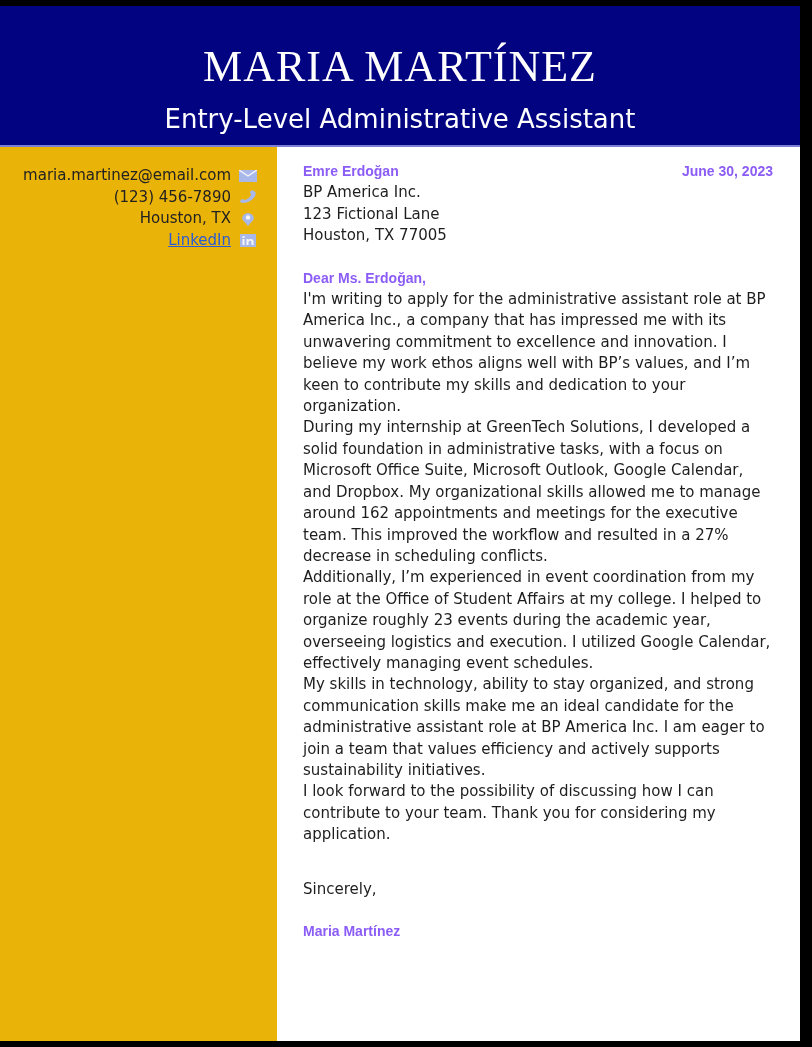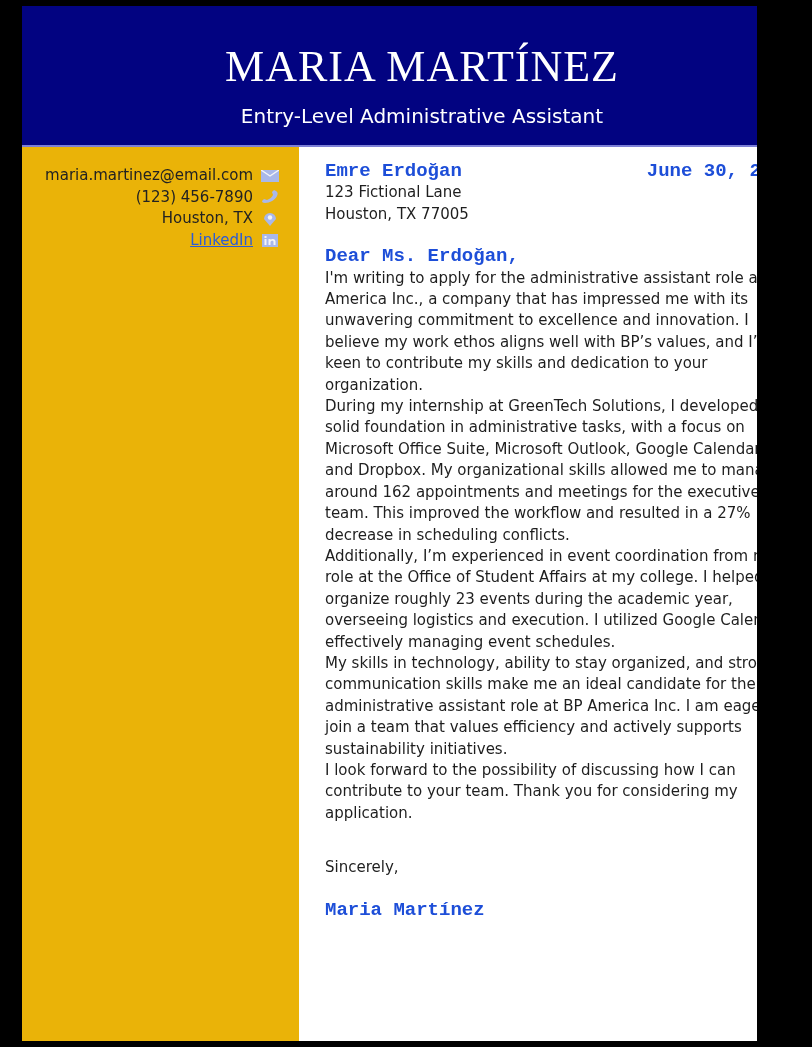--- a/index.html
+++ b/index.html
@@ -1,35 +1,35 @@
 <!DOCTYPE html>
 <html><head>
   <meta charset="utf-8">
   <style>
     html, body { margin: 0; padding: 0; }
     body {
       width: 812px; height: 1047px; background: #000; position: relative; overflow: hidden;
     }
     .page {
-      position: absolute; left: 22px; top: 6px; width: 735px; height: 1035px;
+      position: absolute; left: 0; top: 6px; width: 800px; height: 1035px;
       background: #ffffff; overflow: hidden;
     }
     .header {
       position: absolute; left: 0; top: 0; width: 800px; height: 139px;
       background: #020381; border-bottom: 2px solid #7c7fd6;
       text-align: center; color: #fff;
     }
     .header .name {
       font-family: "Liberation Serif", "DejaVu Serif", serif;
       font-size: 44px; letter-spacing: 1px; line-height: 1;
       position: absolute; left: 0; right: 0; top: 39px;
     }
     .header .title {
       font-family: "DejaVu Sans", "Liberation Sans", sans-serif;
-      font-size: 20px; position: absolute; left: 0; right: 0; top: 98px;
+      font-size: 26px; position: absolute; left: 0; right: 0; top: 98px;
     }
     .sidebar {
       position: absolute; left: 0; top: 141px; width: 277px; height: 894px;
       background: #eab308;
     }
     .contact {
       position: absolute; right: 20px; top: 18px; text-align: right;
       font-family: "DejaVu Sans", "Liberation Sans", sans-serif;
       font-size: 15px; color: #222;
     }
@@ -39,22 +39,22 @@
     .contact .row .txt { margin-right: 8px; }
     .contact .row a { color: #2a5bd7; text-decoration: underline; margin-left: 28px; }
     .contact .icon { width: 18px; height: 14px; display: inline-flex; align-items: center; justify-content: center; }
     .contact .icon svg { display: block; }
     .letter {
       position: absolute; left: 303px; top: 155px; width: 470px;
       font-family: "DejaVu Sans", "Liberation Sans", sans-serif;
       font-size: 15px; color: #1e1e1e; line-height: 21.4px;
     }
     .serif-bold {
-      font-family: Liberation Mono, monospace; font-weight: bold; color: #1d4ed8;
-      font-size: 19px;
+      font-family: Liberation Sans, sans-serif; font-weight: bold; color: #8b5cf6;
+      font-size: 14px;
     }
     .recipient-row { display: flex; justify-content: space-between; }
     .date { }
     .salutation { margin-top: 21px; }
     p { margin: 0; }
     .para { }
     .closing { margin-top: 33px; }
     .signature { margin-top: 21px; }
   </style>
 </head>
@@ -106,20 +106,21 @@
         </span>
       </div>
     </div>
   </div>
 
   <div class="letter">
     <div class="recipient-row">
       <span class="serif-bold">Emre Erdoğan</span>
       <span class="serif-bold date">June 30, 2023</span>
     </div>
+    <div>BP America Inc.</div>
     <div>123 Fictional Lane</div>
     <div>Houston, TX 77005</div>
 
     <div class="serif-bold salutation">Dear Ms. Erdoğan,</div>
 
     <p class="para">I'm writing to apply for the administrative assistant role at BP America Inc., a company that has impressed me with its unwavering commitment to excellence and innovation. I believe my work ethos aligns well with BP’s values, and I’m keen to contribute my skills and dedication to your organization.</p>
     <p class="para">During my internship at GreenTech Solutions, I developed a solid foundation in administrative tasks, with a focus on Microsoft Office Suite, Microsoft Outlook, Google Calendar, and Dropbox. My organizational skills allowed me to manage around 162 appointments and meetings for the executive team. This improved the workflow and resulted in a 27% decrease in scheduling conflicts.</p>
     <p class="para">Additionally, I’m experienced in event coordination from my role at the Office of Student Affairs at my college. I helped to organize roughly 23 events during the academic year, overseeing logistics and execution. I utilized Google Calendar, effectively managing event schedules.</p>
     <p class="para">My skills in technology, ability to stay organized, and strong communication skills make me an ideal candidate for the administrative assistant role at BP America Inc. I am eager to join a team that values efficiency and actively supports sustainability initiatives.</p>
     <p class="para">I look forward to the possibility of discussing how I can contribute to your team. Thank you for considering my application.</p>

